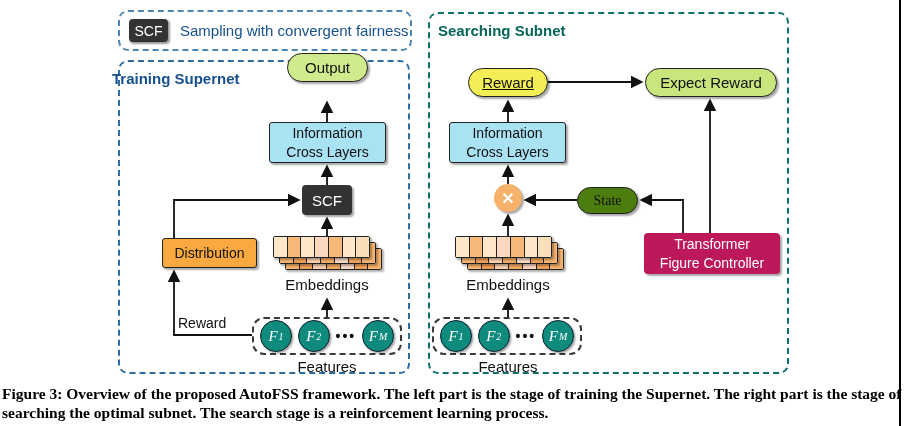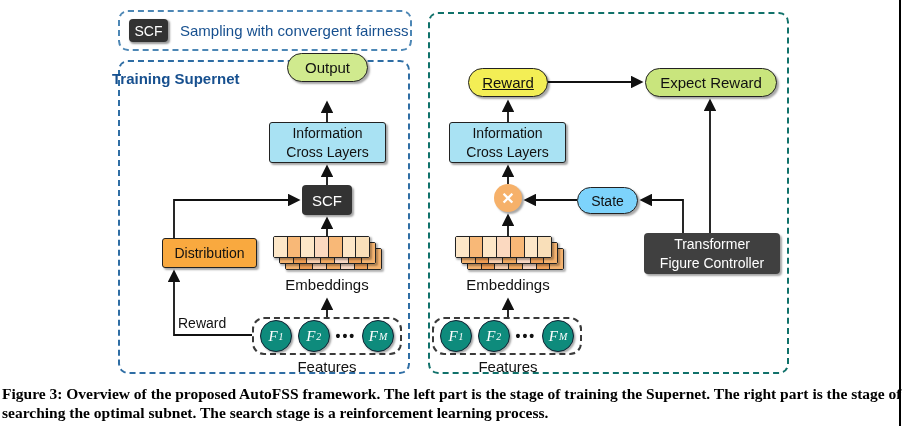--- a/index.html
+++ b/index.html
@@ -83,20 +83,21 @@
 
 <div id="page">
 
   <div id="legend-box" class="panel"></div>
   <div id="legend-chip" style="background-color: rgb(51, 51, 51);">SCF</div>
   <div id="legend-text">Sampling with convergent fairness</div>
 
   <div id="panel-left" class="panel"></div>
   <div id="title-left" class="panel-title">Training Supernet</div>
   <div id="panel-right" class="panel"></div>
+  <div id="title-right" class="panel-title">Searching Subnet</div>
 
   <div id="output-pill" class="node pill" style="background-color: rgb(208, 234, 142);">Output</div>
   <div id="icl-left" class="node rect" style="background-color: rgb(169, 226, 243);">
     <div>Information</div>
     <div>Cross Layers</div>
   </div>
   <div id="scf-box" class="node dark" style="background-color: rgb(51, 51, 51);">SCF</div>
   <div id="distribution-box" class="node rect" style="background-color: rgb(249, 169, 63); margin-left: 34px;">Distribution</div>
 
   <div id="embed-left" class="embed-stack">
@@ -148,22 +149,22 @@
   <div id="features-label-left" class="small-label">Features</div>
   <div id="update-label" class="small-label">Reward</div>
 
   <div id="reward-pill" class="node pill" style="background-color: rgb(243, 238, 85); text-decoration: underline;">Reward</div>
   <div id="expect-reward-pill" class="node pill" style="background-color: rgb(201, 229, 125);">Expect Reward</div>
   <div id="icl-right" class="node rect" style="background-color: rgb(169, 226, 243);">
     <div>Information</div>
     <div>Cross Layers</div>
   </div>
   <div id="multiply-circle" class="node" style="background-color: rgb(246, 177, 106);">✕</div>
-  <div id="state-pill" class="node pill" style="background-color: #7dd3fc;">State</div>
-  <div id="controller-box" class="node dark" style="background-color: #404040;">
+  <div id="state-pill" class="node pill" style="background-color: #4d7c0f; font-family: Liberation Serif, serif;">State</div>
+  <div id="controller-box" class="node dark" style="background-color: #be185d;">
     <div>Transformer</div>
     <div>Figure Controller</div>
   </div>
 
   <div id="embed-right" class="embed-stack">
       <div class="embed-row" style="left: 12px; top: 12px;">
         <span class="embed-cell" style="background: rgb(245, 180, 113);"></span>
         <span class="embed-cell" style="background: rgb(239, 158, 85);"></span>
         <span class="embed-cell" style="background: rgb(249, 207, 174);"></span>
         <span class="embed-cell" style="background: rgb(243, 171, 98);"></span>

